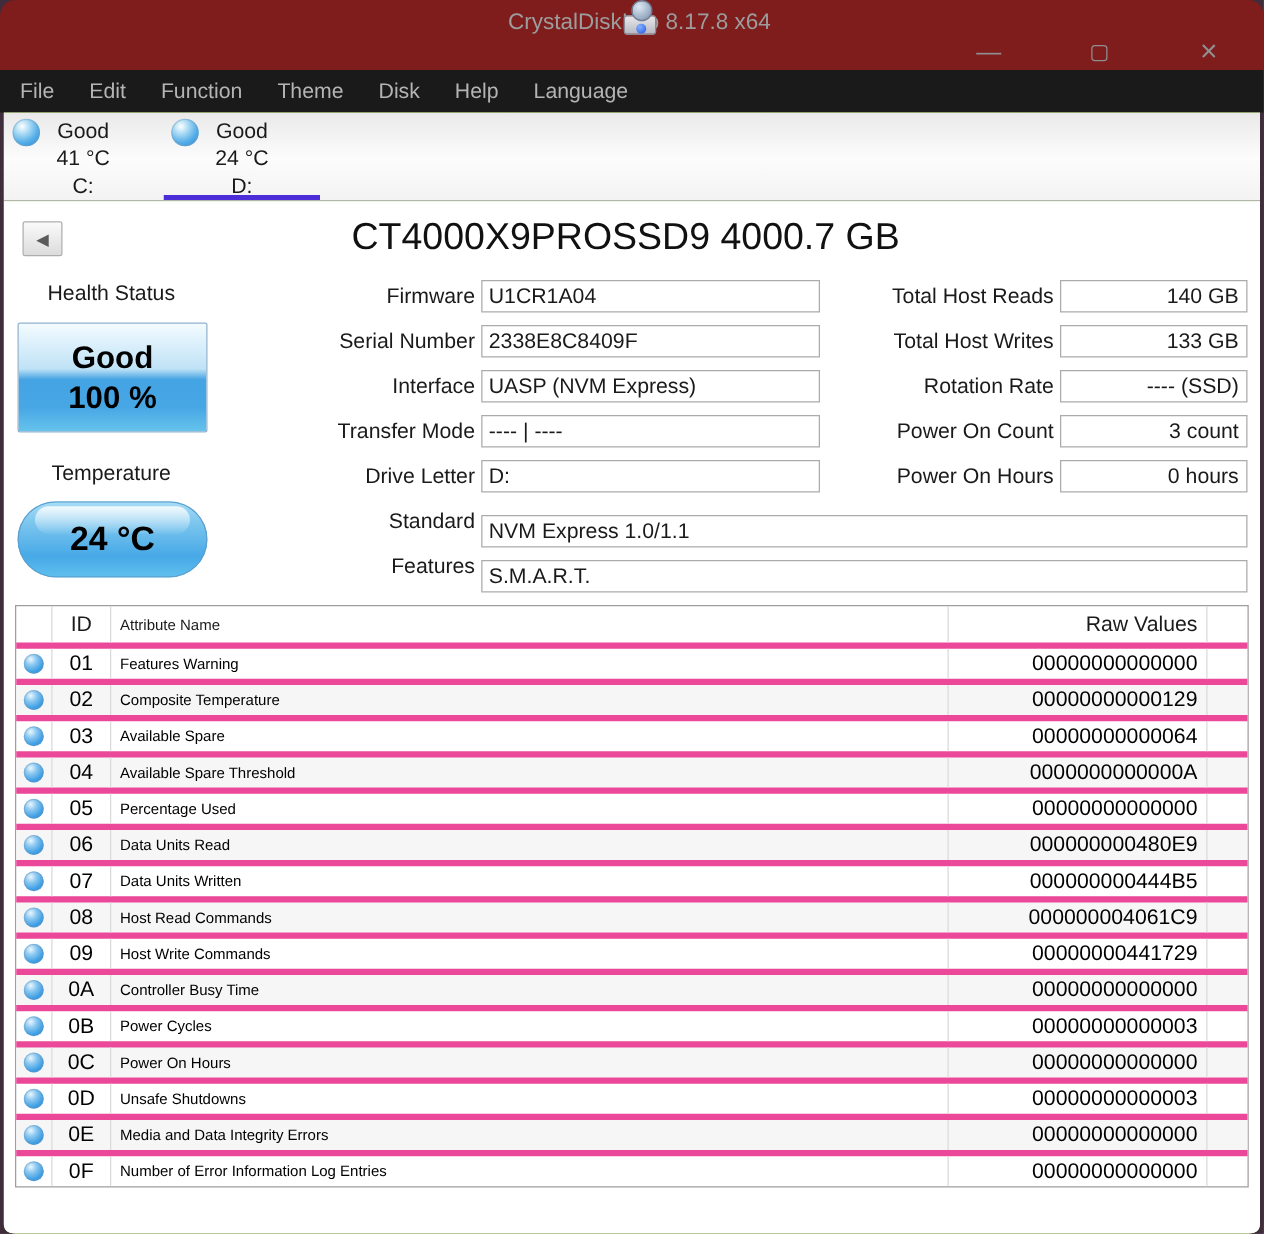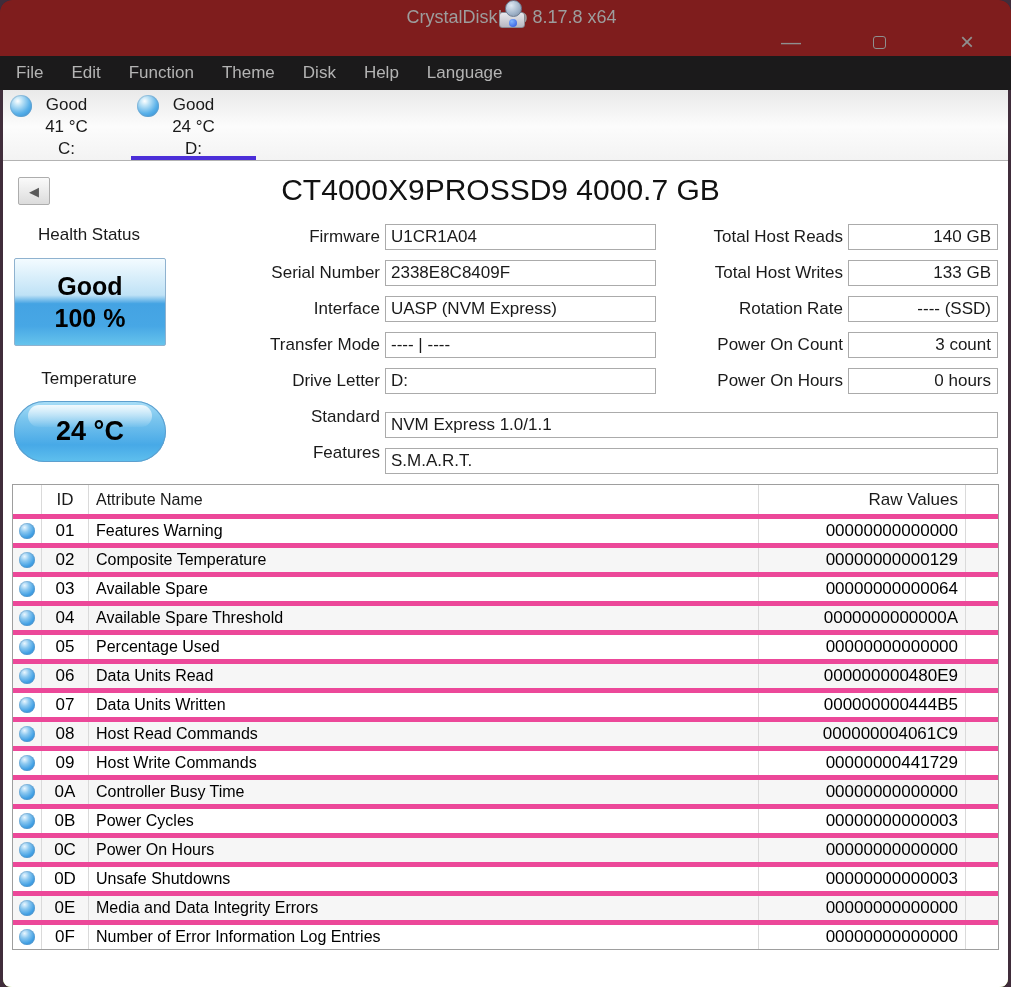--- a/index.html
+++ b/index.html
@@ -69,21 +69,21 @@
   .left-col .fbox { width:271px; padding-left:5px; }
   .wide-col .fbox { width:613px; padding-left:5px;margin-top:16px; }
   .right-col .fbox { width:150px; text-align:right; padding-right:6px; }
 
   
   .smart { position:absolute; left:9px; top:323px; width:987px; height:466px; border:1px solid #9e9e9e; background:#fff; }
   .shead, .srow { display:flex; align-items:center; height:29px; }
   .shead { font-size:17px; color:#1a1a1a; }
   .c-orb { width:29px; height:100%; border-right:1px solid #dadada; display:flex; align-items:center; justify-content:center; flex:none; }
   .c-id { width:47px; height:100%; border-right:1px solid #dadada; display:flex; align-items:center; justify-content:center; font-size:17px; flex:none; }
-  .c-name { flex:1; padding-left:7px; font-size:16px; height:100%; display:flex; align-items:center; }
+  .c-name { flex:1; padding-left:7px; font-size:12px; height:100%; display:flex; align-items:center; }
   .c-raw { width:208px; height:100%; border-left:1px solid #dadada; border-right:1px solid #dadada; display:flex; align-items:center; justify-content:flex-end; padding-right:7px; font-size:17px; flex:none; }
   .c-end { width:32px; flex:none; }
   .srows .srow { border-top:5px solid #ec4899; }
   .srows .srow:nth-of-type(even) { background:#f6f6f6; }
   .row-orb { width:16px; height:16px; border-radius:50%;
              background:radial-gradient(circle at 35% 28%, #eaf7ff 0%, #8cc8f0 30%, #3f9fe4 65%, #2f86d0 100%);
              box-shadow:0 0 0 1px rgba(110,150,185,.4) inset; }
 </style>
 </head>
 <body>

